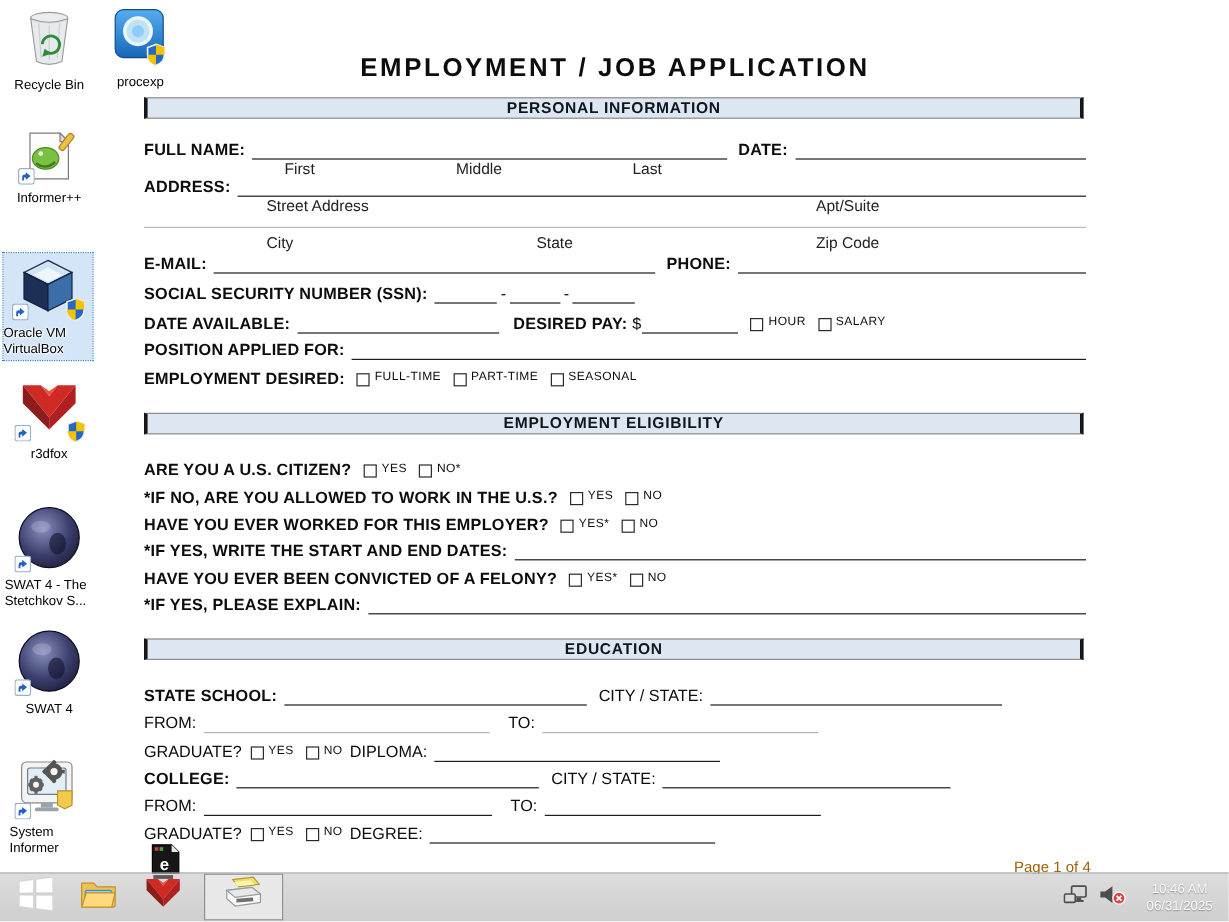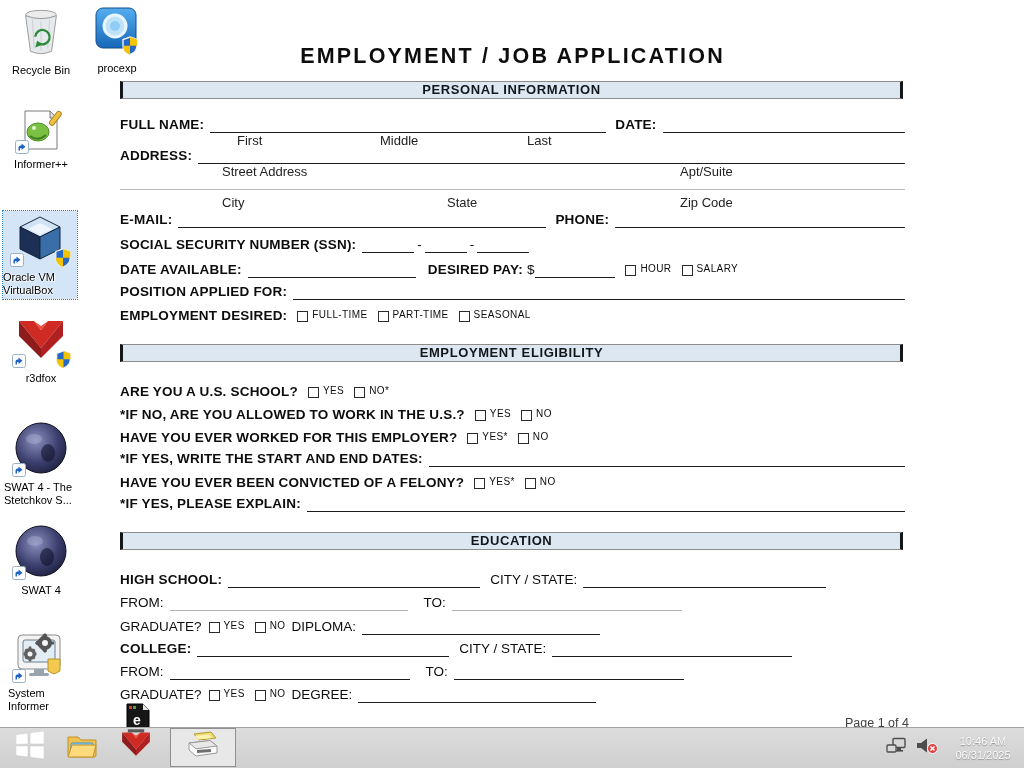--- a/index.html
+++ b/index.html
@@ -30,21 +30,21 @@
   .lab{display:inline-block;}
   .b{font-weight:bold;letter-spacing:0.2px;}
   .blank{display:inline-block;height:13px;border-bottom:1.6px solid #1c1c1c;margin-left:6px;}
   .blank.grow{flex:1;}
   .blank.lt{border-bottom:1px solid #b3b3b3;}
   .sub{position:absolute;font-size:13px;color:#222;}
   .cb{display:inline-block;width:9px;height:9px;border:1.5px solid #2a2a2a;background:#fff;
     margin:0 4px 2px 10px;}
   .cbl{font-size:10px;letter-spacing:0.4px;padding-bottom:1px;}
   .hline{position:absolute;left:120px;right:119px;border-bottom:1px solid #b8b8b8;height:0;}
-  .pagenum{position:absolute;font-size:12.5px;color:#404040;}
+  .pagenum{position:absolute;font-size:12.5px;color:#a16207;}
 
   
   .taskbar{position:absolute;left:0;right:0;bottom:0;height:40px;
     background:linear-gradient(#dcdcdc,#cfcfcf);border-top:1px solid #a3a3a3;
     display:flex;}
   .tb-btn{height:38px;display:flex;align-items:center;justify-content:center;}
   .tb-btn.start{width:44px;margin-left:8px;}
   .tb-btn.appico{width:48px;margin-left:6px;}
   .tb-btn.active{width:64px;margin-left:10px;background:#e8e8e8;border:1px solid #8f8f8f;
     height:37px;}
@@ -322,21 +322,21 @@
     <span class="cbl">FULL-TIME</span>
     <span class="cb"></span>
     <span class="cbl">PART-TIME</span>
     <span class="cb"></span>
     <span class="cbl">SEASONAL</span>
   </div>
 
   <div class="secbar" style="top:344px">EMPLOYMENT ELIGIBILITY</div>
 
   <div class="row" style="top:383px">
-    <span class="lab b">ARE YOU A U.S. SCHOOL?</span>
+    <span class="lab b">ARE YOU A U.S. CITIZEN?</span>
     <span class="cb"></span>
     <span class="cbl">YES</span>
     <span class="cb"></span>
     <span class="cbl">NO*</span>
   </div>
 
   <div class="row" style="top:406px">
     <span class="lab b">*IF NO, ARE YOU ALLOWED TO WORK IN THE U.S.?</span>
     <span class="cb"></span>
     <span class="cbl">YES</span>
@@ -366,21 +366,21 @@
   </div>
 
   <div class="row" style="top:496px">
     <span class="lab b">*IF YES, PLEASE EXPLAIN:</span>
     <span class="blank grow"></span>
   </div>
 
   <div class="secbar" style="top:532px">EDUCATION</div>
 
   <div class="row" style="top:572px">
-    <span class="lab b">HIGH SCHOOL:</span>
+    <span class="lab b">STATE SCHOOL:</span>
     <span class="blank" style="width:252px"></span>
     <span class="lab" style="margin-left:10px">CITY / STATE:</span>
     <span class="blank" style="width:243px"></span>
   </div>
 
   <div class="row" style="top:595px">
     <span class="lab">FROM:</span>
     <span class="blank lt" style="width:238px"></span>
     <span class="lab" style="margin-left:16px">TO:</span>
     <span class="blank lt" style="width:230px"></span>

